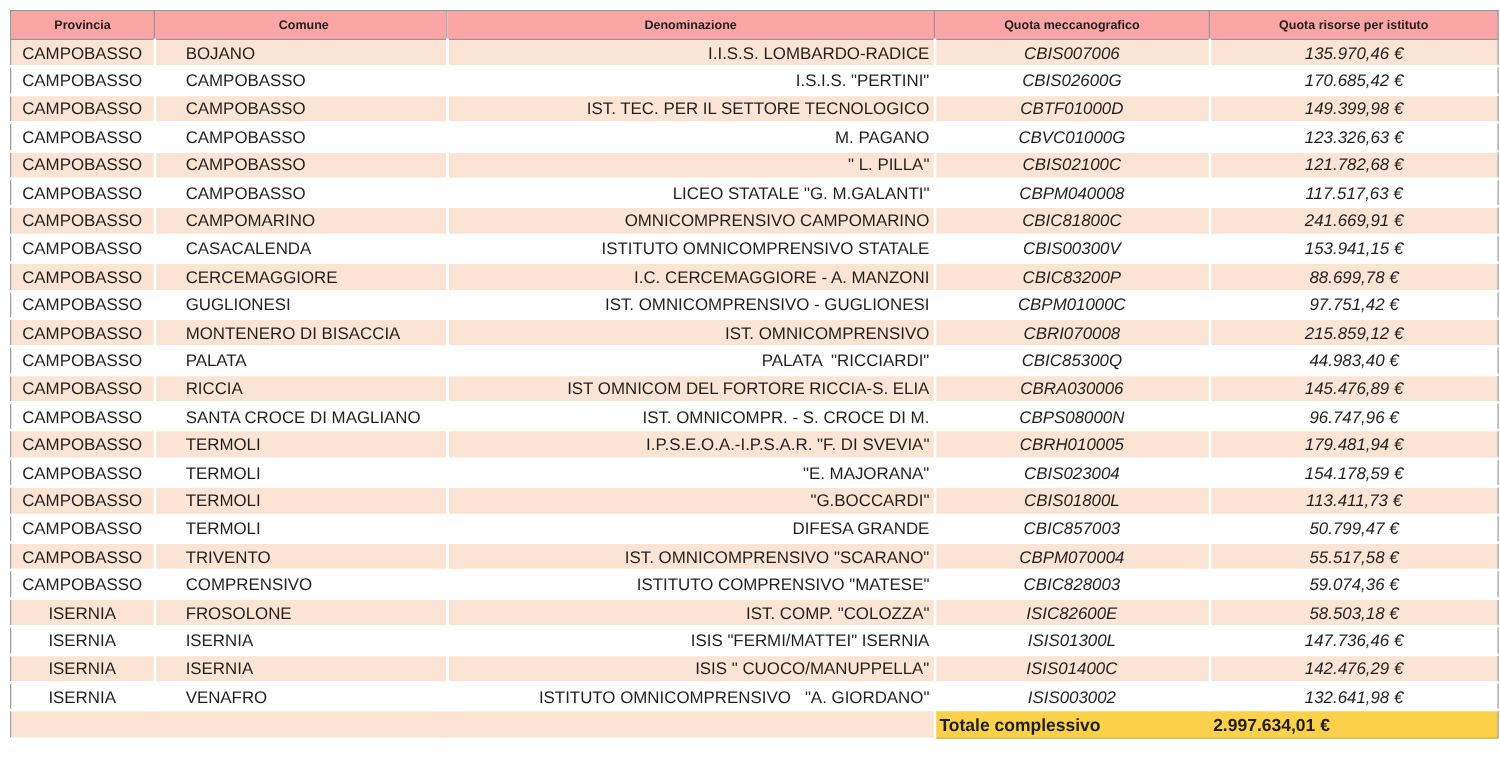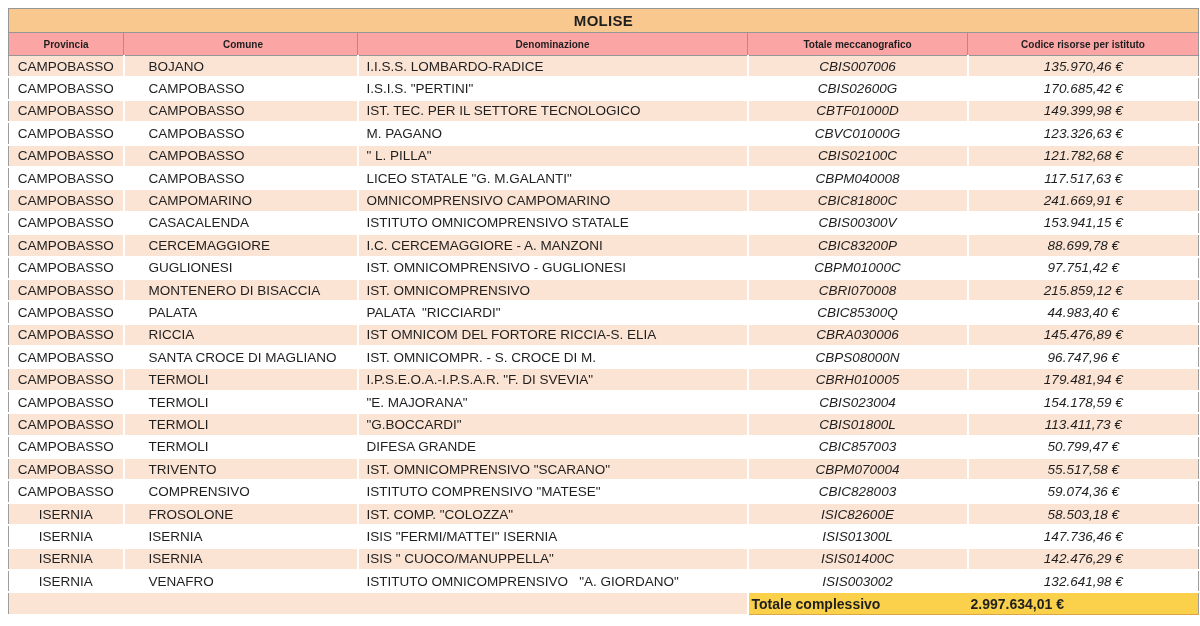--- a/index.html
+++ b/index.html
@@ -51,21 +51,21 @@
     height: 20.4px;
     border-right: 2px solid #ffffff;
     border-bottom: 2px solid #ffffff;
     padding: 0 3px;
     white-space: nowrap;
   }
   tr.odd td { background: #fce4d5; }
   tr.even td { background: #ffffff; }
   .c-prov { text-align: center; }
   .c-com  { text-align: left; padding-left: 24px; }
-  .c-den  { text-align: left; padding-left: 8px; white-space: pre; margin-left: 40px; }
+  .c-den  { text-align: right; padding-left: 24px; white-space: pre; margin-left: 40px; }
   .c-cod  { text-align: center; font-style: italic; }
   .c-quo  { text-align: center; border-right: none; font-style: italic; }
   td.total-spacer {
     background: #fce4d5;
     border-right: 2px solid #ffffff;
   }
   td.total-label, td.total-value {
     background: #fbd14c;
     font-weight: bold;
     font-size: 14px;
@@ -82,28 +82,25 @@
   <table>
     <colgroup>
       <col style="width:115px">
       <col style="width:234px">
       <col style="width:390px">
       <col style="width:220px">
       <col style="width:231px">
     </colgroup>
     <tbody>
       <tr>
-        <th class="title-cell" colspan="5">MOLISE</th>
-      </tr>
-      <tr>
         <th class="colhead h-center">Provincia</th>
         <th class="colhead h-left">Comune</th>
         <th class="colhead h-center">Denominazione</th>
-        <th class="colhead h-center">Totale meccanografico</th>
-        <th class="colhead h-center">Codice risorse per istituto</th>
+        <th class="colhead h-center">Quota meccanografico</th>
+        <th class="colhead h-center">Quota risorse per istituto</th>
       </tr>
 
       <tr class="odd">
           <td class="c-prov">CAMPOBASSO</td>
           <td class="c-com">BOJANO</td>
           <td class="c-den">I.I.S.S. LOMBARDO-RADICE</td>
           <td class="c-cod">CBIS007006</td>
           <td class="c-quo">135.970,46 €</td>
         </tr>
         <tr class="even">

